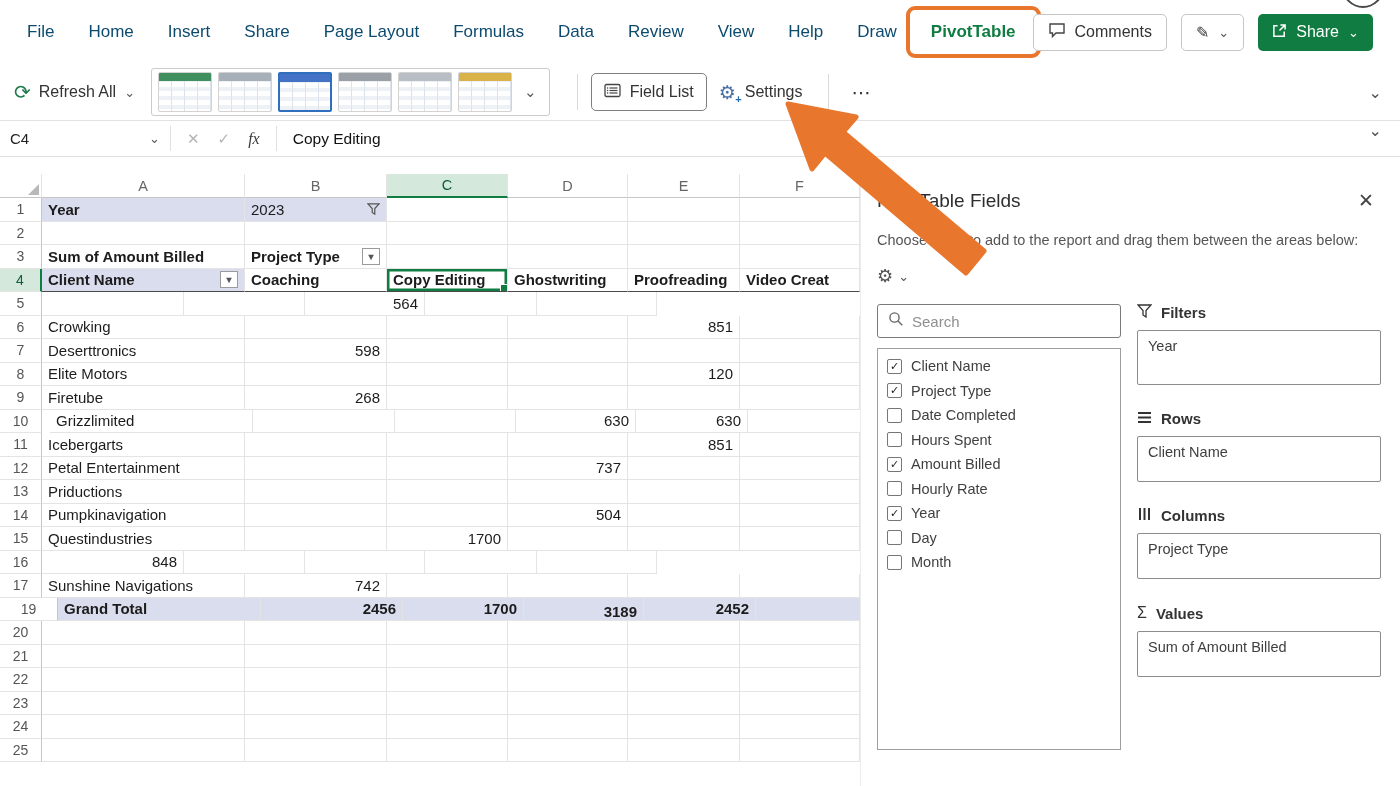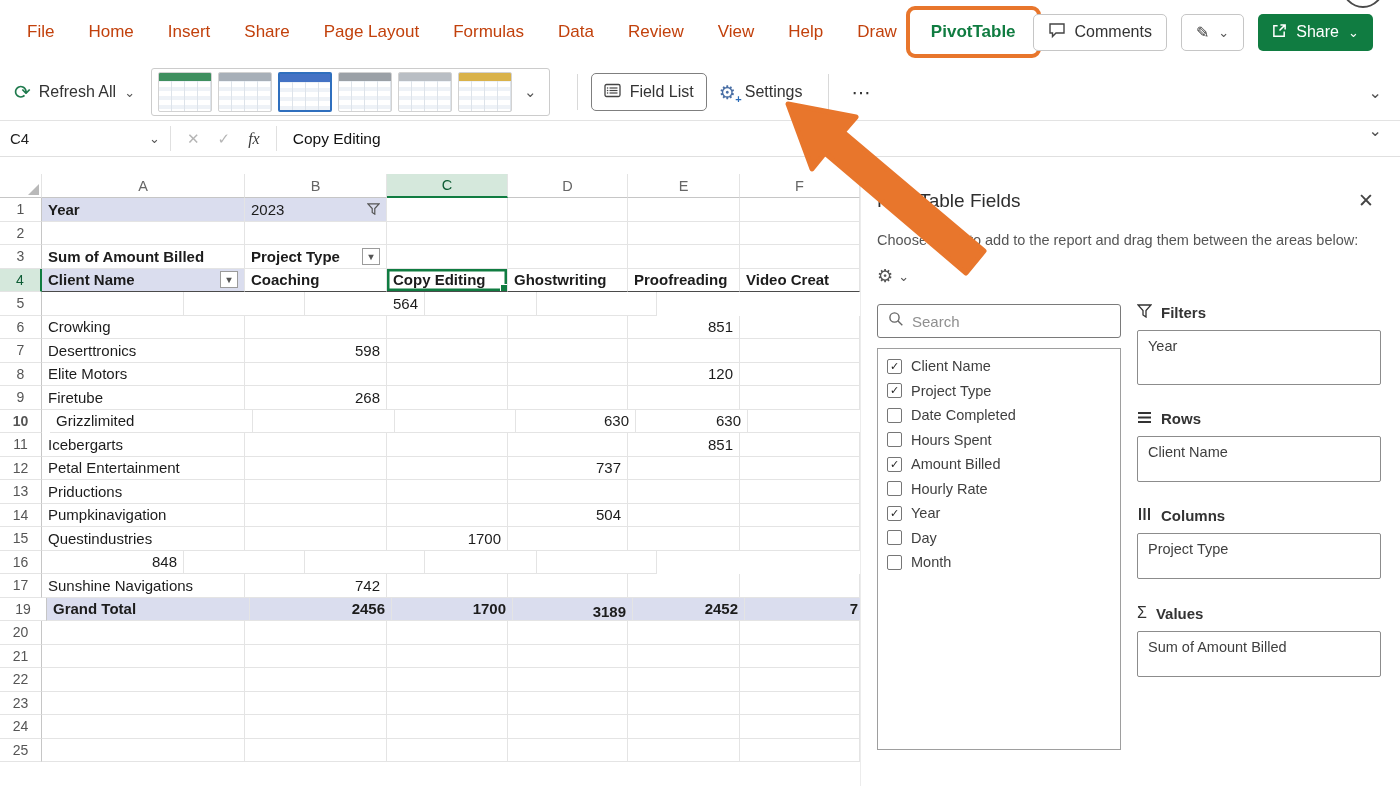--- a/index.html
+++ b/index.html
@@ -2,21 +2,21 @@
 <html><head>
 <meta charset="utf-8">
 <style>
   * { box-sizing: border-box; margin: 0; padding: 0; }
   html,body { width:1400px; height:786px; overflow:hidden; background:#fff;
     font-family:"Liberation Sans", sans-serif; position:relative; }
 
   
   .menubar { height:64px; display:flex; align-items:center; justify-content:space-between; padding:0 16px 0 10px; background:#fff; position:relative; }
   .menu-left { display:flex; align-items:center; }
-  .menu-item { font-size:17px; color:#c2410c; padding:8px 17px; cursor:default; white-space:nowrap; }
+  .menu-item { font-size:17px; color:#0c4a6e; padding:8px 17px; cursor:default; white-space:nowrap; }
   .menu-item.active { color:#107C41; font-weight:600; outline:4px solid #E8762C; outline-offset:4px; border-radius:1px; }
   .menu-right { display:flex; align-items:center; gap:14px; padding-right:18px; }
   .pill-btn { border:1px solid #c6c6c6; border-radius:5px; height:37px; display:flex; align-items:center; gap:9px; padding:0 14px; font-size:16px; color:#333; background:#fff; }
   .share-btn { background:#107C41; border:none; color:#fff; }
   .tiny-chevron { font-size:13px; color:#555; }
   .share-btn .tiny-chevron { color:#fff; }
   .avatar-partial { position:absolute; top:-34px; right:16px; width:42px; height:42px; border:2.5px solid #4a4a4a; border-radius:50%; background:#fff; }
 
   
   .ribbon { height:57px; display:flex; align-items:center; padding:0 14px; border-bottom:1px solid #e3e3e3; position:relative; }
@@ -389,21 +389,21 @@
         <span></span>
       </div>
       <div class="g-cell body" style="width: 112px;">
         <span></span>
       </div>
       <div class="g-cell body" style="width: 120px;">
         <span></span>
       </div>
     </div>
     <div class="g-row">
-      <div class="g-cell row-head" style="width: 42px; font-weight: bold;">10</div>
+      <div class="g-cell row-head" style="width: 42px;">10</div>
       <div class="g-cell body" style="width: 203px; margin-left: 8px;">
         <span>Grizzlimited</span>
       </div>
       <div class="g-cell body" style="width: 142px;">
         <span></span>
       </div>
       <div class="g-cell body" style="width: 121px;">
         <span></span>
       </div>
       <div class="g-cell body num" style="width: 120px;">
@@ -554,21 +554,21 @@
         <span></span>
       </div>
       <div class="g-cell body" style="width: 112px;">
         <span></span>
       </div>
       <div class="g-cell body" style="width: 120px;">
         <span></span>
       </div>
     </div>
     <div class="g-row">
-      <div class="g-cell row-head" style="width: 47px;">19</div>
+      <div class="g-cell row-head" style="width: 58px;">19</div>
       <div class="g-cell body lav bold" style="width: 203px;">
         <span>Grand Total</span>
       </div>
       <div class="g-cell body lav bold num" style="width: 142px;">
         <span>2456</span>
       </div>
       <div class="g-cell body lav bold num" style="width: 121px;">
         <span>1700</span>
       </div>
       <div class="g-cell body lav bold num" style="width: 120px; align-items: flex-end;">

